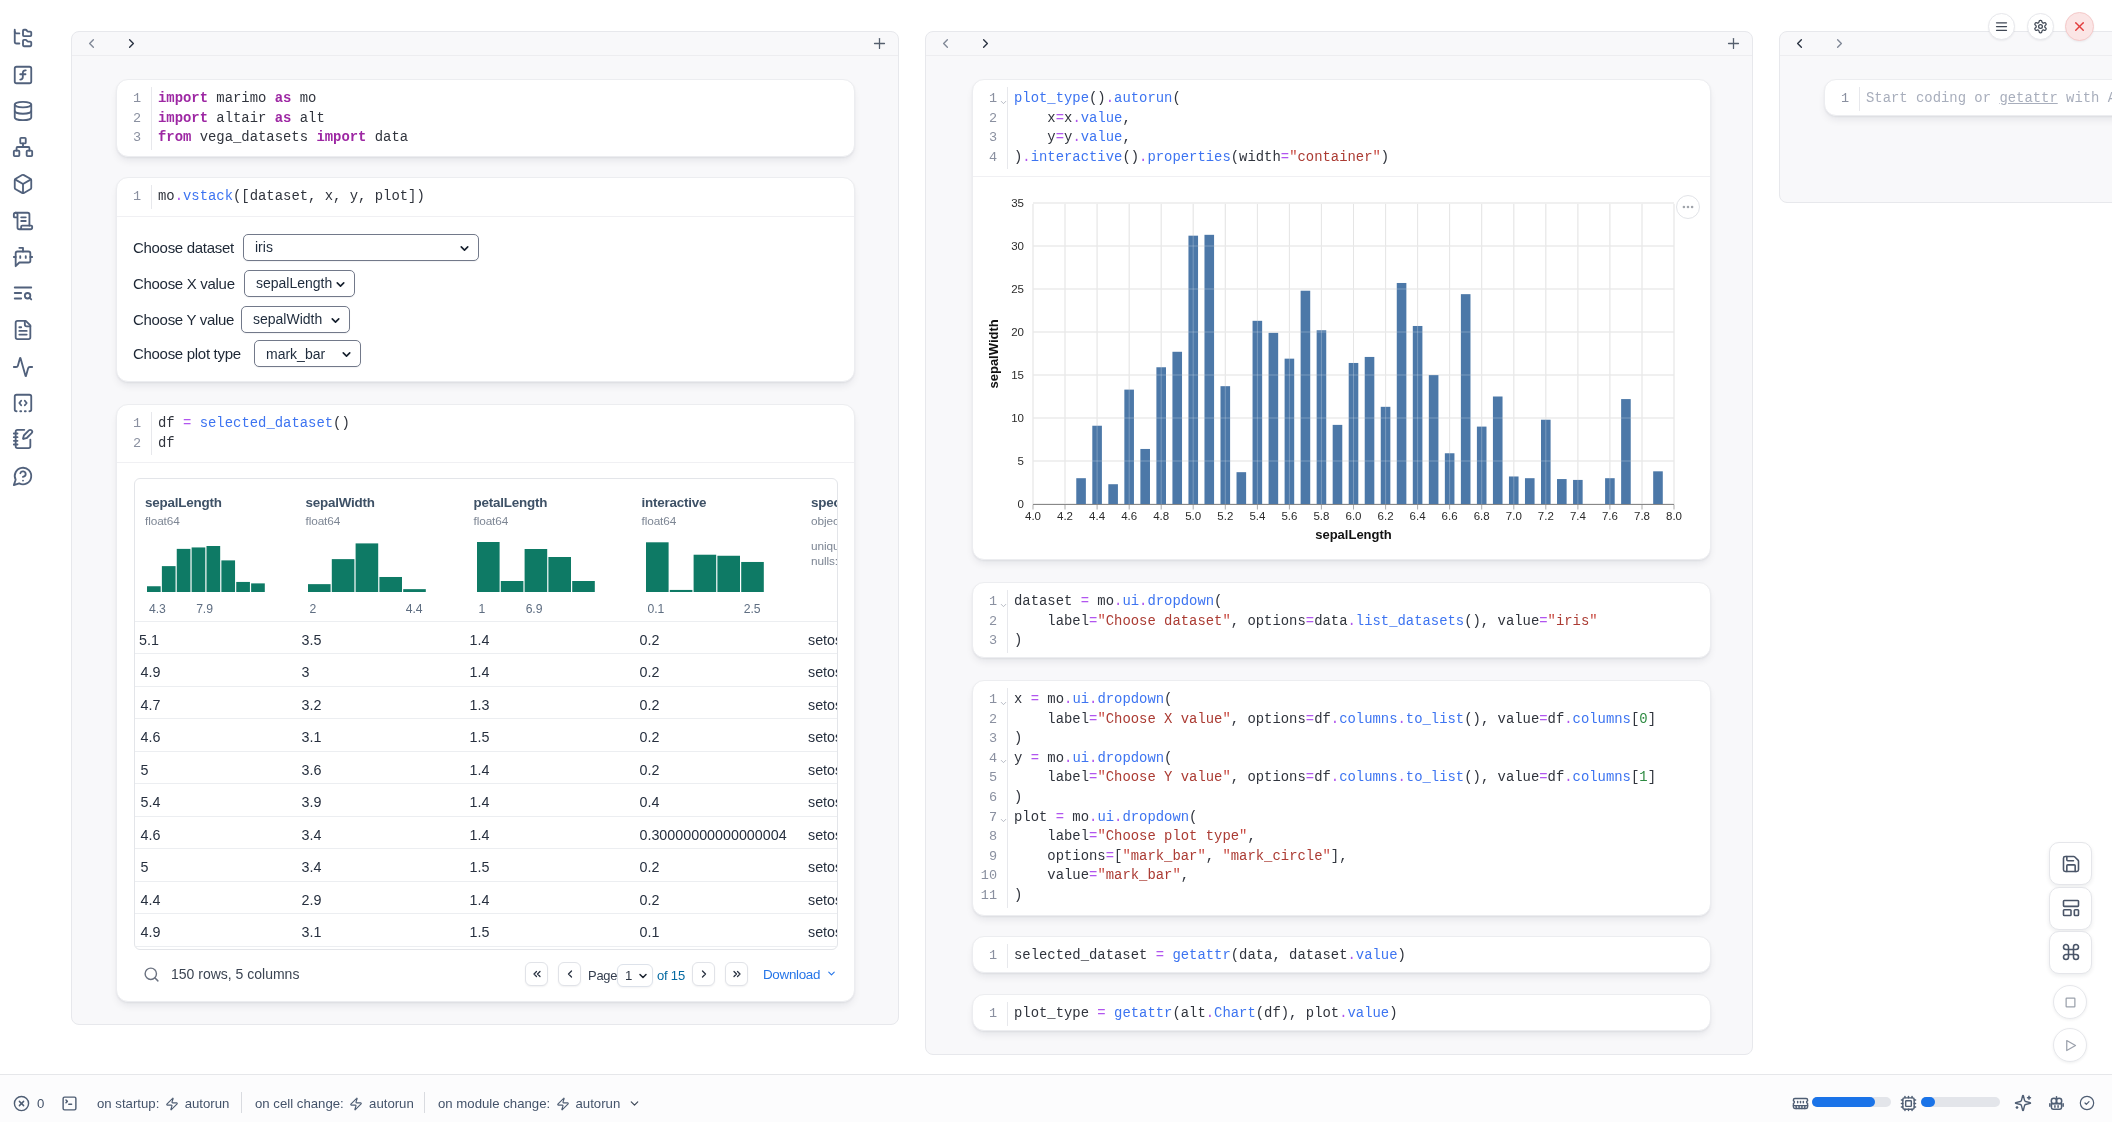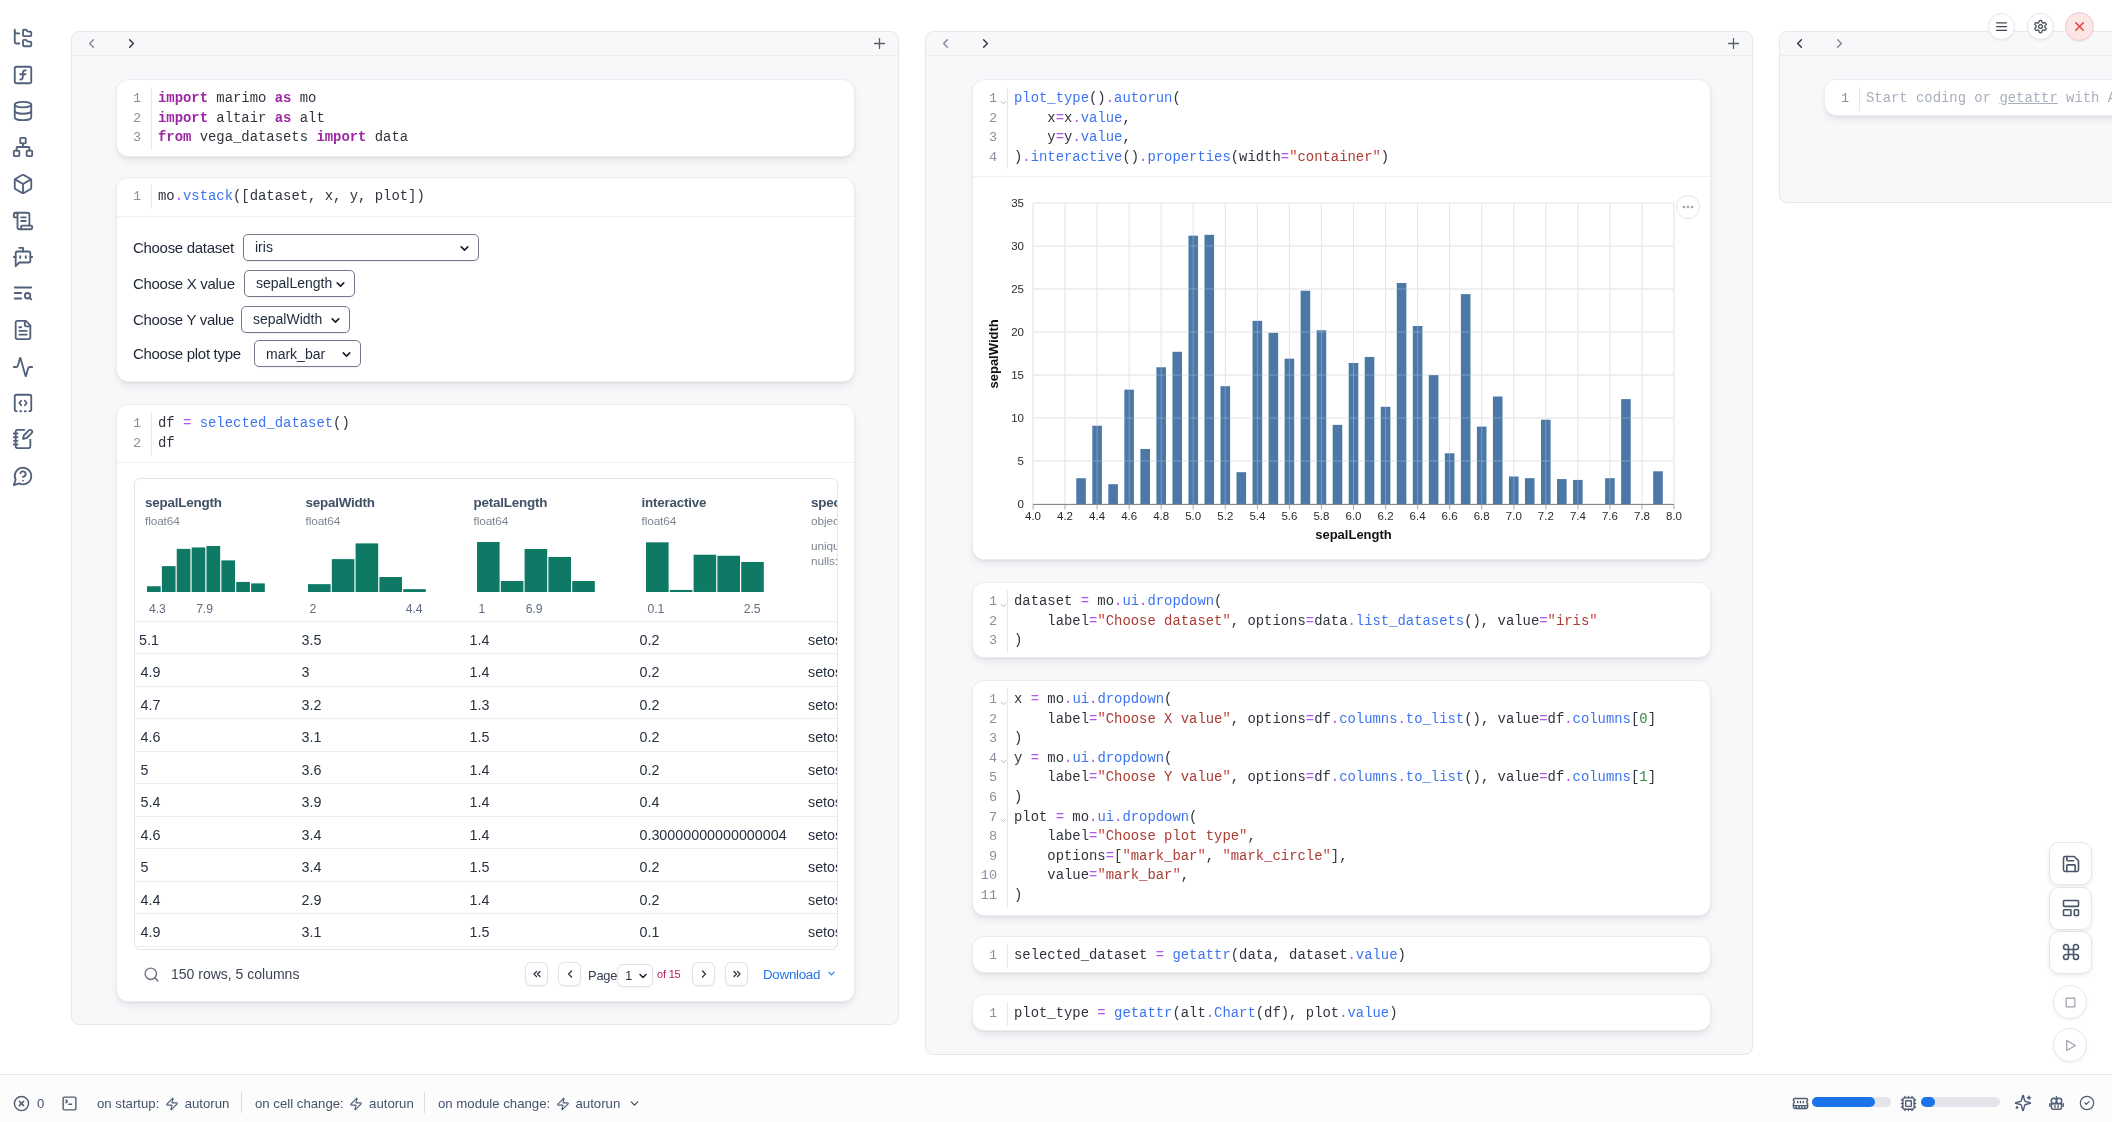--- a/index.html
+++ b/index.html
@@ -338,21 +338,21 @@
     </div>
 <div class="pbtn" style="left:441px;top:557px">
       <svg width="12" height="12" viewBox="0 0 24 24" fill="none" stroke="#2a3342" stroke-width="2.6" stroke-linecap="round" stroke-linejoin="round" style="">
         <path d="m15 18-6-6 6-6"></path>
       </svg>
     </div>
 <div style="position:absolute;left:471px;top:562.5px;font-size:12.9px;letter-spacing:-.2px;color:#333d4e">Page</div>
 <div style="position:absolute;left:500px;top:559px;width:36px;height:23px;border:1px solid #dde2ea;border-radius:6px;background:#fff;box-shadow:0 1px 2px rgba(16,24,40,.05);font-size:13.2px;color:#2f3846;display:flex;align-items:center;padding-left:7px">1<svg width="12" height="12" viewBox="0 0 24 24" fill="none" stroke="#1b2330" stroke-width="3" stroke-linecap="round" stroke-linejoin="round" style="margin-left:5px">
         <path d="m6 9 6 6 6-6"></path>
       </svg></div>
-<div style="position:absolute;left:540px;top:562.5px;font-size:11px;letter-spacing:-.2px;color:#be185d">of 15</div>
+<div style="position:absolute;left:540px;top:562.5px;font-size:13px;letter-spacing:-.2px;color:#0369a1">of 15</div>
 <div class="pbtn" style="left:575px;top:557px">
       <svg width="12" height="12" viewBox="0 0 24 24" fill="none" stroke="#2a3342" stroke-width="2.6" stroke-linecap="round" stroke-linejoin="round" style="">
         <path d="m9 18 6-6-6-6"></path>
       </svg>
     </div>
 <div class="pbtn" style="left:608px;top:557px">
       <svg width="12" height="12" viewBox="0 0 24 24" fill="none" stroke="#2a3342" stroke-width="2.6" stroke-linecap="round" stroke-linejoin="round" style="">
         <path d="m6 17 5-5-5-5"></path>
         <path d="m13 17 5-5-5-5"></path>
       </svg>

